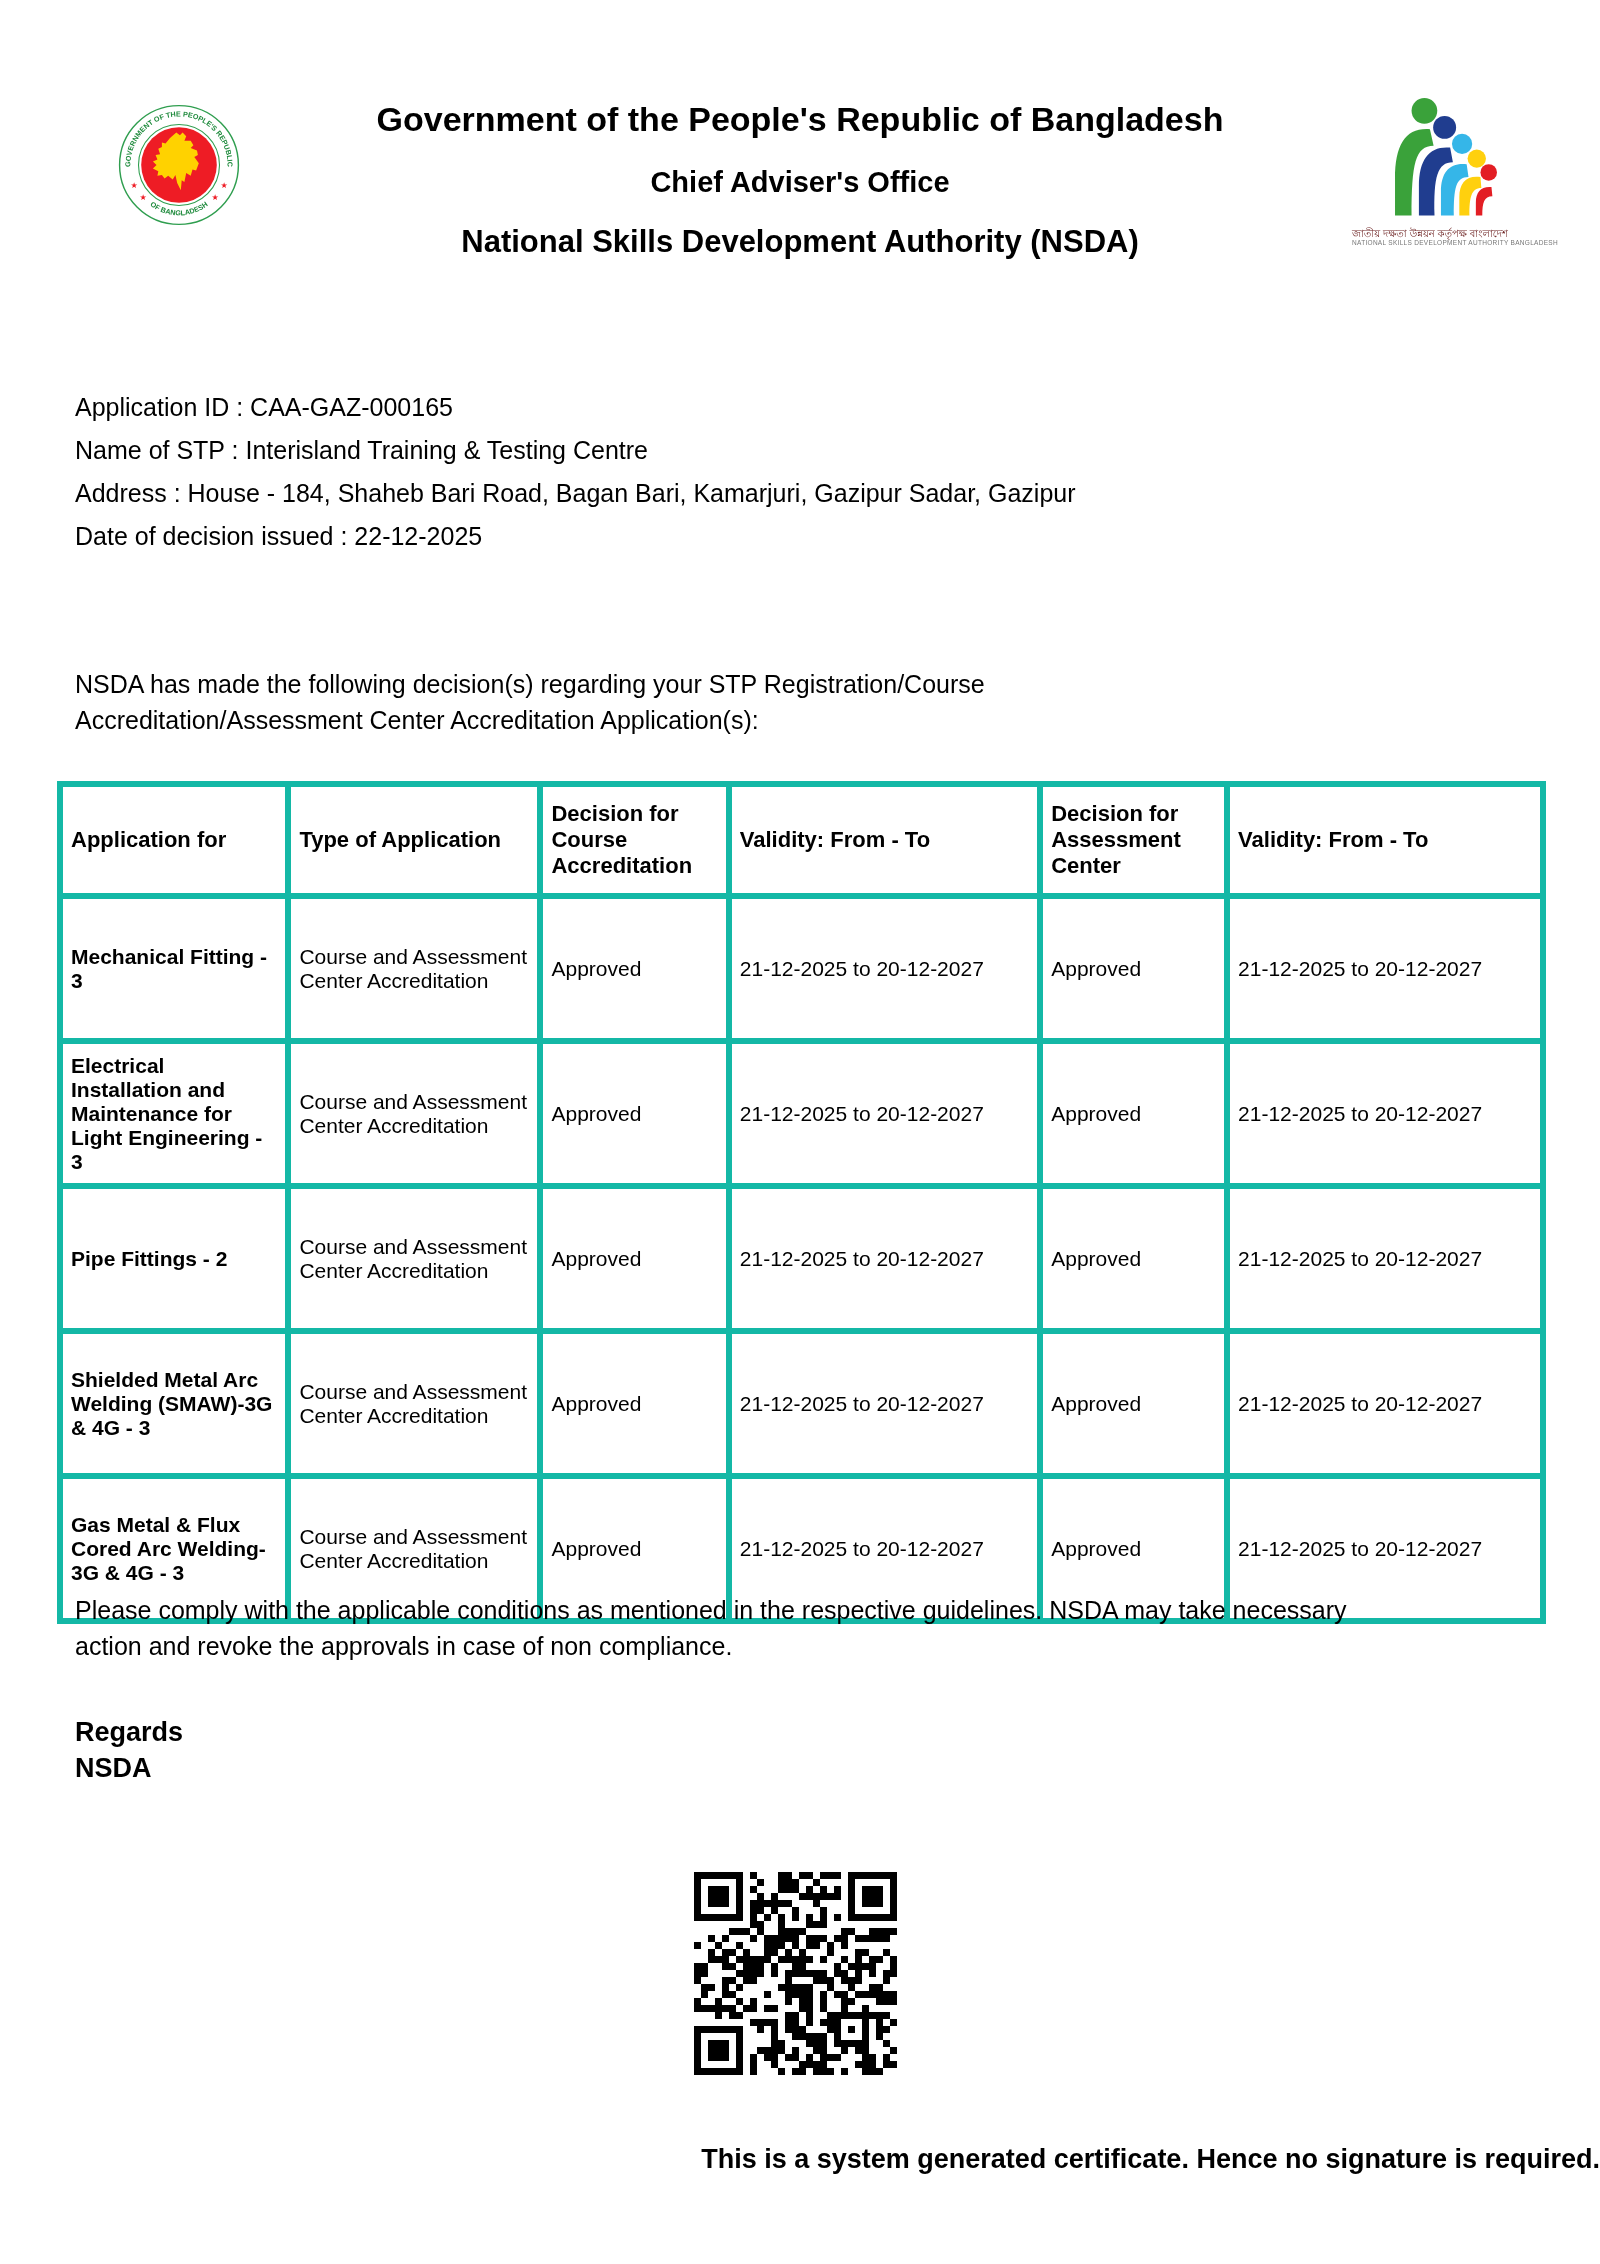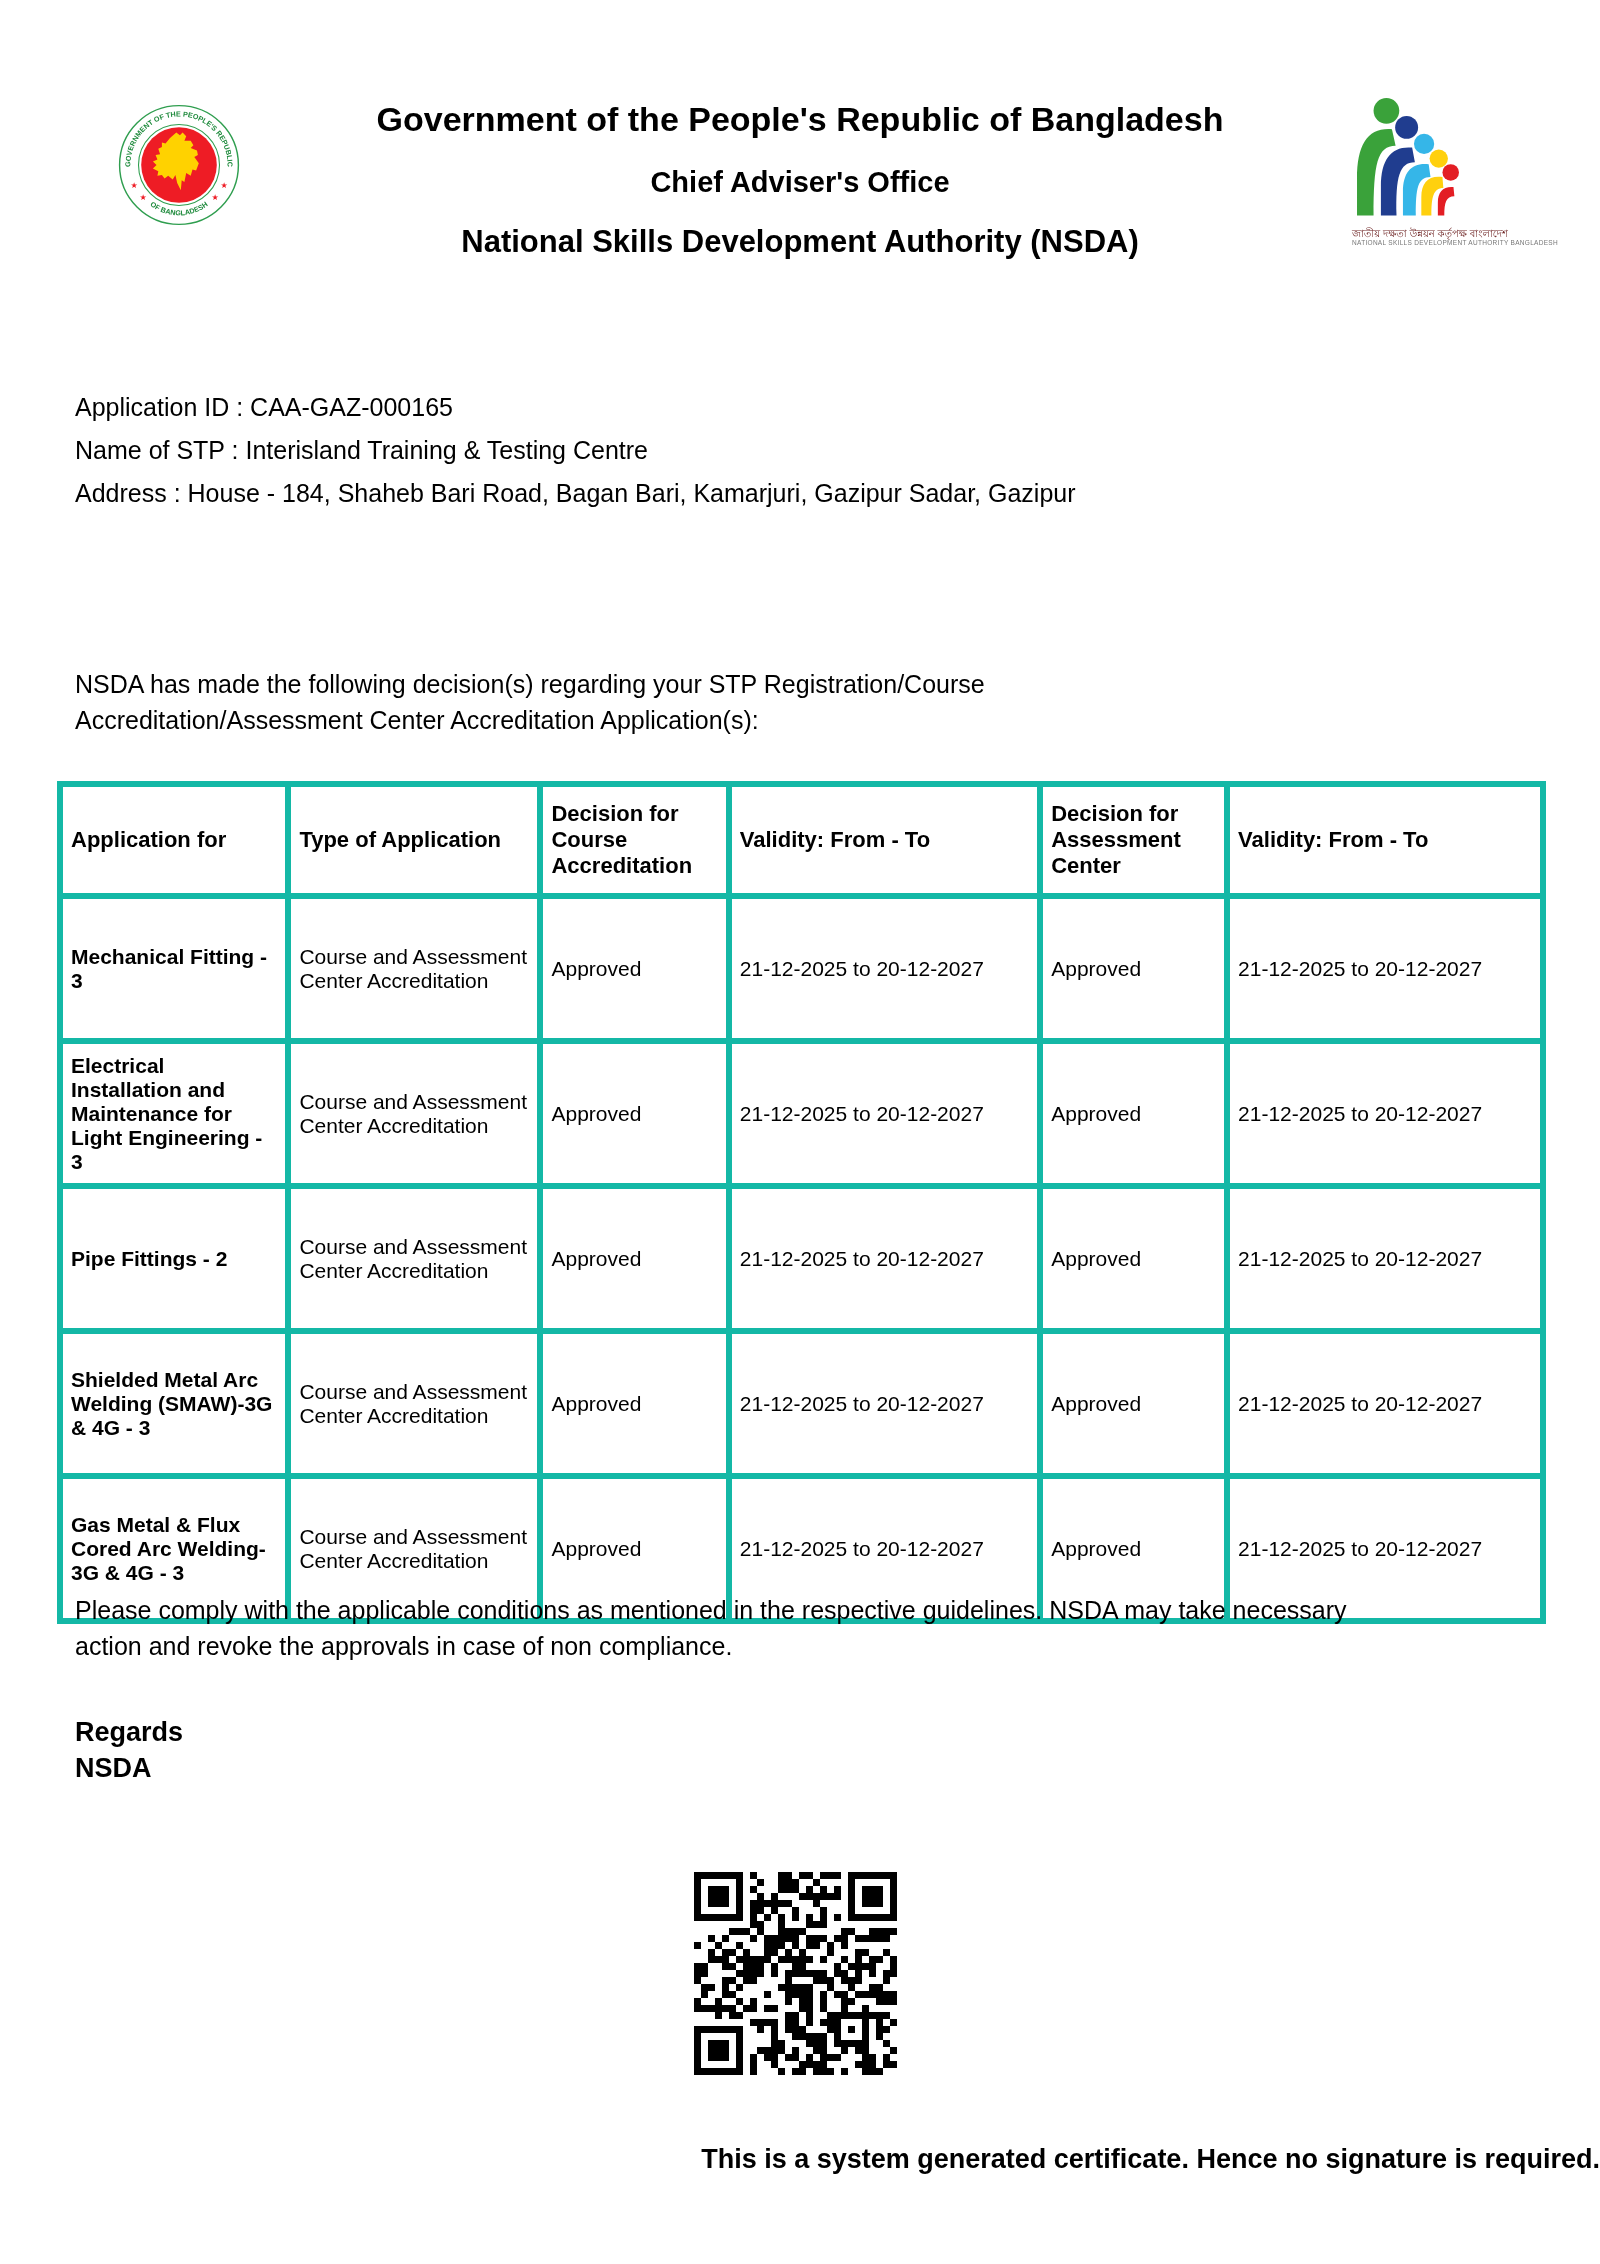--- a/index.html
+++ b/index.html
@@ -6,21 +6,21 @@
   body{
     width:1600px;height:2264px;position:relative;background:#ffffff;color:#000;
     font-family:"Liberation Sans", sans-serif;
   }
   
   .title{position:absolute;left:0;width:1600px;text-align:center;font-weight:bold;}
   .title1{top:100px;font-size:34px;}
   .title2{top:166px;font-size:29px;}
   .title3{top:224px;font-size:31px;}
   .seal-wrap{position:absolute;left:116px;top:102px;width:126px;height:126px;}
-  .nsda-logo-wrap{position:absolute;left:1352px;top:98px;width:150px;text-align:left;}
+  .nsda-logo-wrap{position:absolute;left:1352px;top:98px;width:150px;text-align:right;}
   .nsda-bn{font-size:10px;color:#6b1f1f;line-height:11px;margin-top:2px;white-space:nowrap;}
   .nsda-en{font-size:6.5px;color:#777;letter-spacing:.3px;line-height:8px;white-space:nowrap;}
   
   .details{position:absolute;left:75px;top:386px;font-size:25px;line-height:43px;}
   
   .intro{position:absolute;left:75px;top:666px;width:1120px;font-size:25px;line-height:36px;}
   
   .decision-table{
     position:absolute;left:57px;top:781px;width:1489px;
     border-collapse:collapse;table-layout:fixed;
@@ -98,20 +98,21 @@
 </div>
 
 <div class="details">
   <div class="detail-line"><span>Application ID</span><span> : </span><span>CAA-GAZ-000165</span></div>
 
   <div class="detail-line"><span>Name of STP</span><span> : </span><span>Interisland Training &amp; Testing Centre</span></div>
 
 
   <div class="detail-line"><span>Address</span><span> : </span><span>House - 184, Shaheb Bari Road, Bagan Bari, Kamarjuri, Gazipur Sadar, Gazipur</span></div>
 
+  <div class="detail-line"><span>Date of decision issued</span><span> : </span><span>22-12-2025</span></div>
 </div>
 
 <div class="intro">NSDA has made the following decision(s) regarding your STP Registration/Course Accreditation/Assessment Center Accreditation Application(s):</div>
 
 <table class="decision-table">
   <colgroup>
     <col style="width:15.4%">
       <col style="width:17.0%">
       <col style="width:12.7%">
     <col style="width:21.0%">

